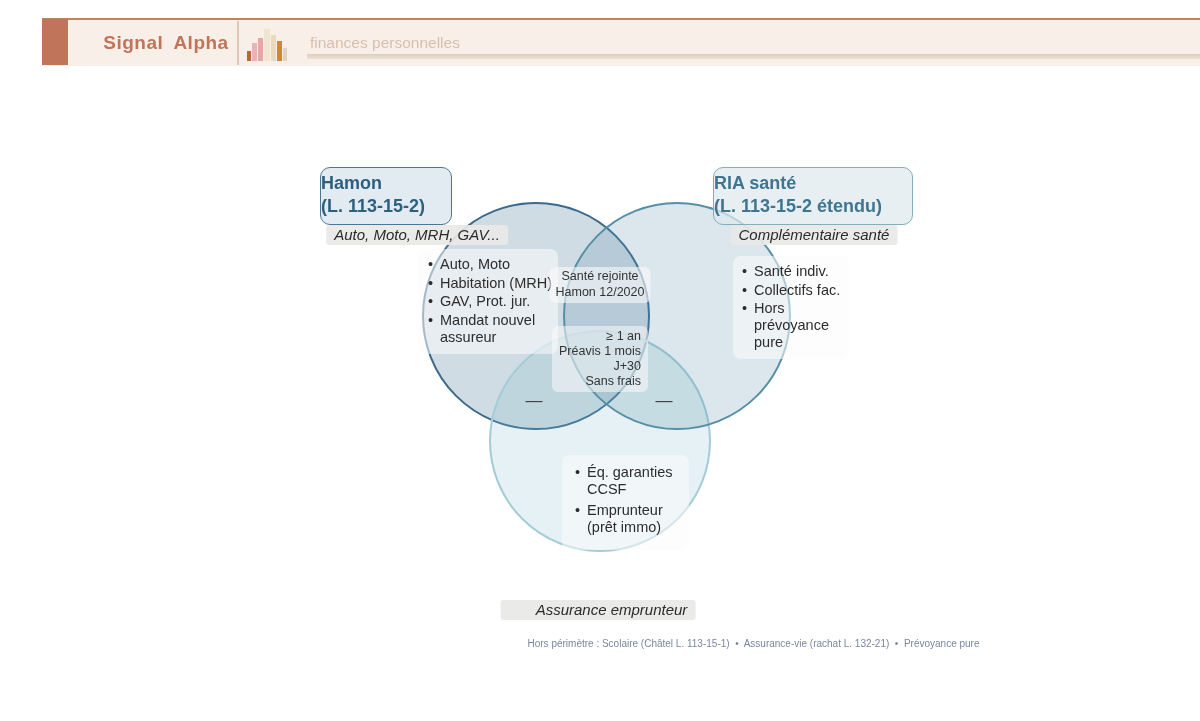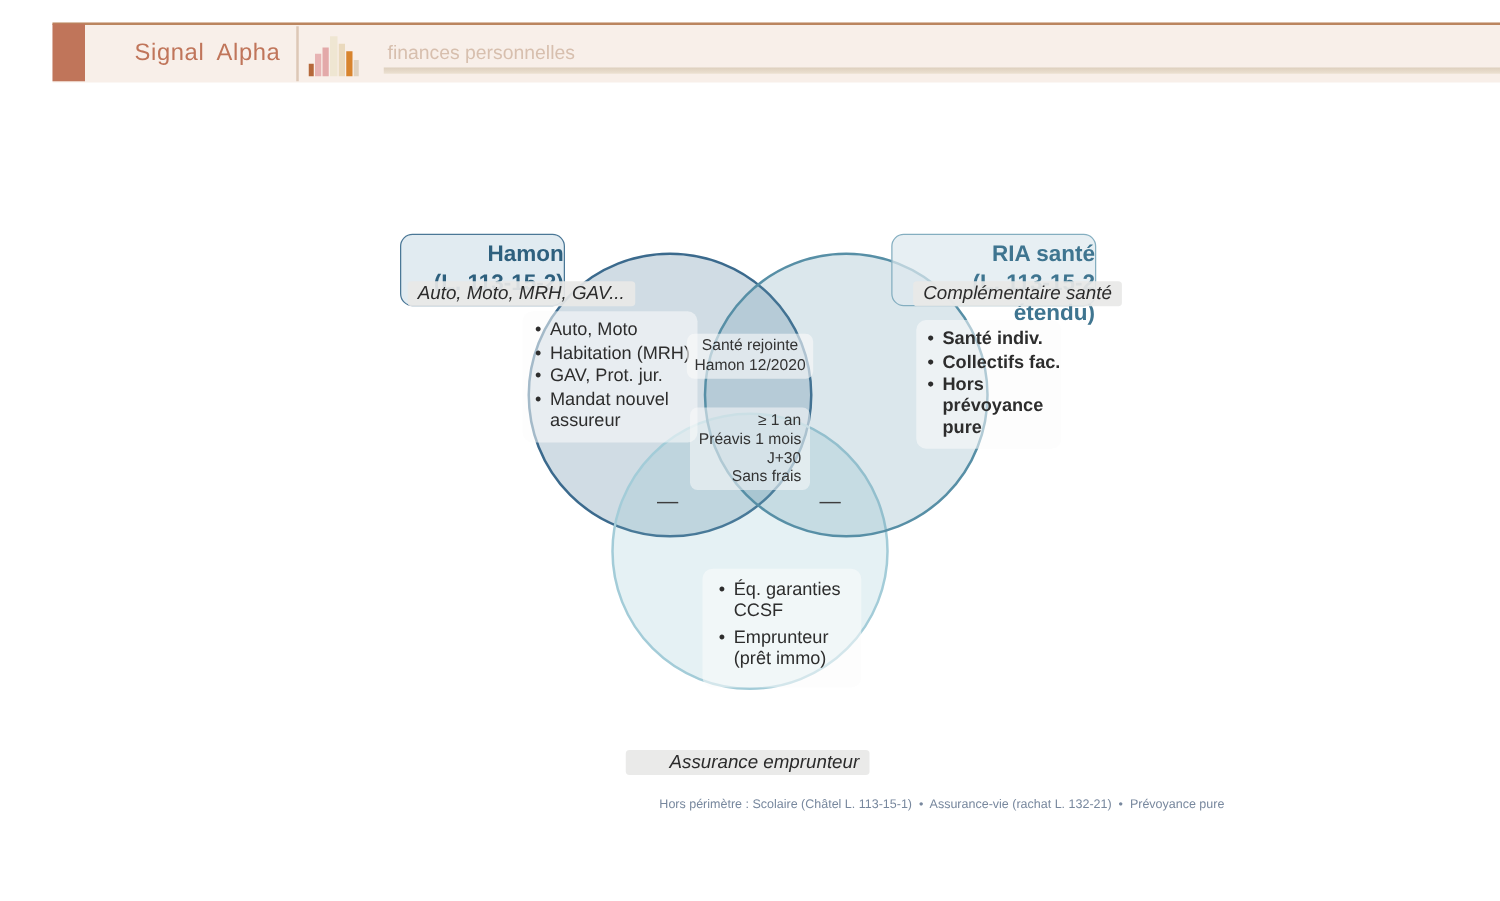--- a/index.html
+++ b/index.html
@@ -4,51 +4,51 @@
 <style>
   html,body{margin:0;padding:0;background:#fff;}
   .page{position:relative;width:1200px;height:721px;background:#ffffff;overflow:hidden;
         font-family:"Liberation Sans","DejaVu Sans",sans-serif;color:#2e2e2e;}
 
   
   .band{position:absolute;left:42px;top:18px;width:1158px;height:48px;
         background:#f8efe9;border-top:2px solid #bb855f;box-sizing:border-box;}
   .brand-mark{position:absolute;left:42px;top:19px;width:26px;height:46px;background:#c0755a;}
   .brand{position:absolute;left:68px;top:32px;width:196px;text-align:center;
-         font-size:19px;font-weight:normal;letter-spacing:.5px;word-spacing:5px;color:#c0755a;}
+         font-size:19px;font-weight:bold;letter-spacing:.5px;word-spacing:5px;color:#c0755a;}
   .hsep{position:absolute;left:237px;top:21px;width:2px;height:44px;background:#ddc8b6;}
   .logo-bars{position:absolute;left:247px;top:27px;width:42px;height:34px;
              display:flex;align-items:flex-end;gap:1px;}
   .logo-bars i{display:block;}
   .nav-label{position:absolute;left:310px;top:34px;font-size:15.5px;color:#d7bfae;}
   .nav-underline{position:absolute;left:307px;top:54px;width:893px;height:5px;
                  background:linear-gradient(#ddcfbd,#ece1d2);}
 
   
   .venn-svg{position:absolute;left:0;top:0;}
 
-  .box{position:absolute;box-sizing:border-box;text-align:right;font-weight:bold;
-       font-size:18px;line-height:1.3;border-radius:10px;padding-top:4px;margin-top:20px;}
+  .box{position:absolute;box-sizing:border-box;text-align:left;font-weight:bold;
+       font-size:18px;line-height:1.3;border-radius:10px;padding-top:4px;}
   .box-hamon{left:320px;top:167px;width:132px;height:58px;
              border:1.5px solid #4a7796;background:rgba(216,229,237,.78);color:#2e607e;}
-  .box-ria{left:713px;top:167px;width:164px;height:58px;
+  .box-ria{left:713px;top:167px;width:200px;height:58px;
            border:1.5px solid #84aec0;background:rgba(222,233,239,.72);color:#3f7590;}
   .box-lemoine{left:533px;top:551px;width:133px;height:50px;padding-top:2px;
                border:1.5px solid #abd1db;background:rgba(234,244,246,.82);color:#85bac9;}
 
   .tagline{position:absolute;transform:translateX(-50%);white-space:nowrap;
            font-style:italic;font-size:15px;color:#2b2b2b;
            background:rgba(232,232,231,.92);padding:1px 8px 2px;border-radius:3px;}
 
   .chip{position:absolute;background:rgba(251,251,251,.55);border-radius:8px;}
   .chip ul{list-style:none;margin:0;padding:0;font-size:14.5px;line-height:1.15;color:#2d2d2d;}
   .chip li{position:relative;padding-left:13px;margin-bottom:2px;}
   .chip li::before{content:"\2022";position:absolute;left:1px;}
   .chip-hamon{left:418px;top:249px;width:140px;padding:7px 0 7px 9px;box-sizing:border-box;}
-  .chip-ria{left:733px;top:256px;width:116px;padding:7px 0 7px 8px;box-sizing:border-box;font-weight:bold;}
+  .chip-ria{left:733px;top:256px;width:116px;padding:7px 0 7px 8px;box-sizing:border-box;}
   .chip-lemoine{left:562px;top:455px;width:127px;padding:9px 0 9px 12px;box-sizing:border-box;}
   .chip-lemoine li{margin-bottom:5px;}
 
   .overlap-note{position:absolute;left:600px;top:267px;transform:translateX(-50%);
                 text-align:center;font-size:12.5px;line-height:1.27;color:#333;
                 background:rgba(250,250,250,.6);padding:2px 6px;border-radius:6px;white-space:nowrap;}
   .center-note{position:absolute;left:600px;top:326px;transform:translateX(-50%);
                text-align:right;font-size:12.5px;line-height:15px;color:#333;
                background:rgba(250,250,250,.55);padding:3px 7px;border-radius:6px;white-space:nowrap;}
   .dash{position:absolute;transform:translate(-50%,-50%);font-size:17px;color:#3d3d3d;}

